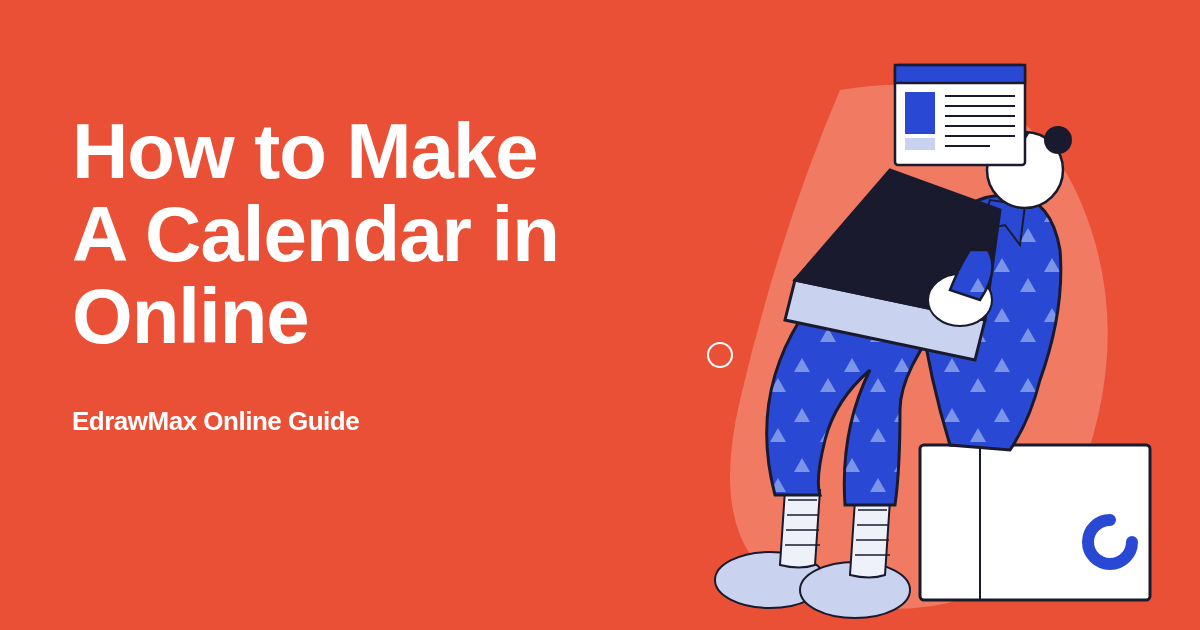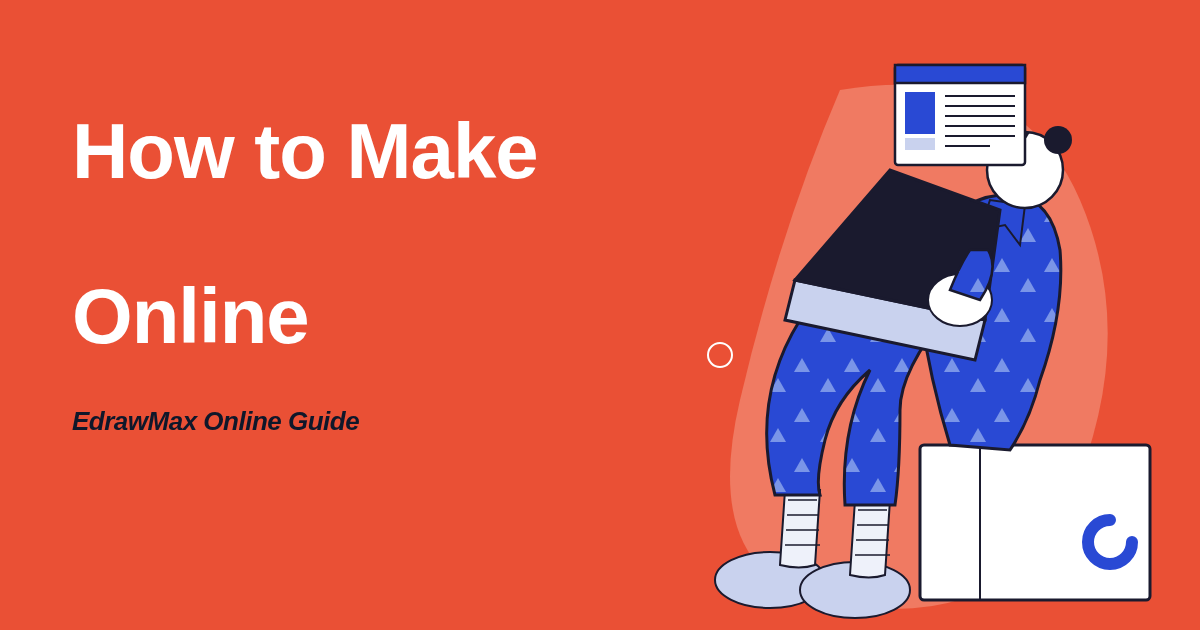--- a/index.html
+++ b/index.html
@@ -21,42 +21,41 @@
       top: 110px;
     }
     .headline {
       color: #ffffff;
       font-size: 78px;
       font-weight: 800;
       line-height: 1.06;
       letter-spacing: -1px;
     }
     .subhead {
-      color: #0f172a;
+      color: #ffffff;
       font-size: 26px;
       font-weight: 700;
       margin-top: 48px;
       letter-spacing: -0.5px;
-      font-style: italic;
     }
     .illustration {
       position: absolute;
       right: 0;
       top: 0;
       width: 560px;
       height: 630px;
     }
   </style>
 </head>
 <body>
 
 <div class="text-block">
   <h1 class="headline">
     <span>How to Make</span><br>
-    <br>
+    <span>A Calendar in</span><br>
     <span>Online</span>
   </h1>
   <p class="subhead">EdrawMax Online Guide</p>
 </div>
 
 <div class="illustration">
   <svg width="560" height="630" viewBox="0 0 560 630">
 
     <path d="M 200 90 Q 380 60 440 200 Q 500 340 430 500 Q 360 640 180 600 Q 60 570 100 400 Q 140 230 200 90 Z" fill="#f07a62"></path>
 

